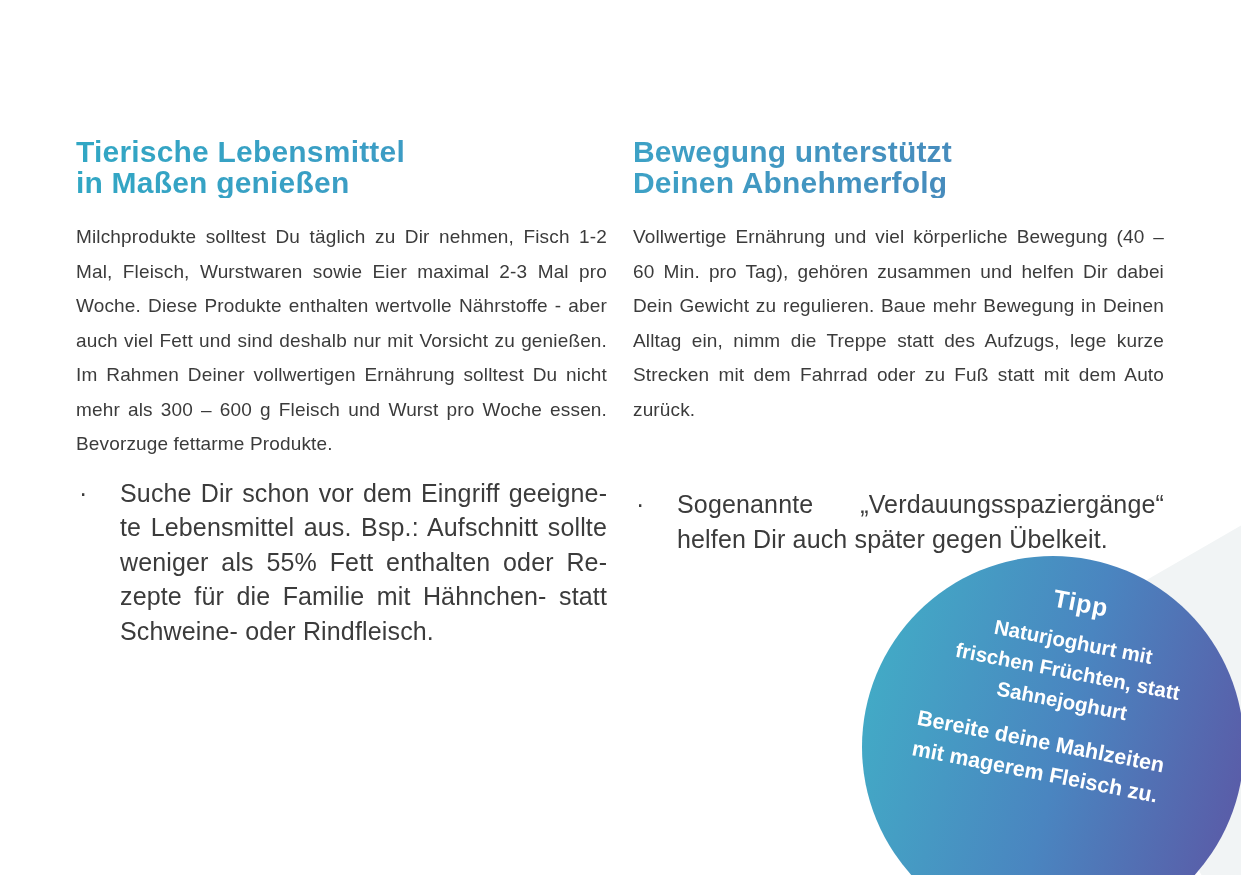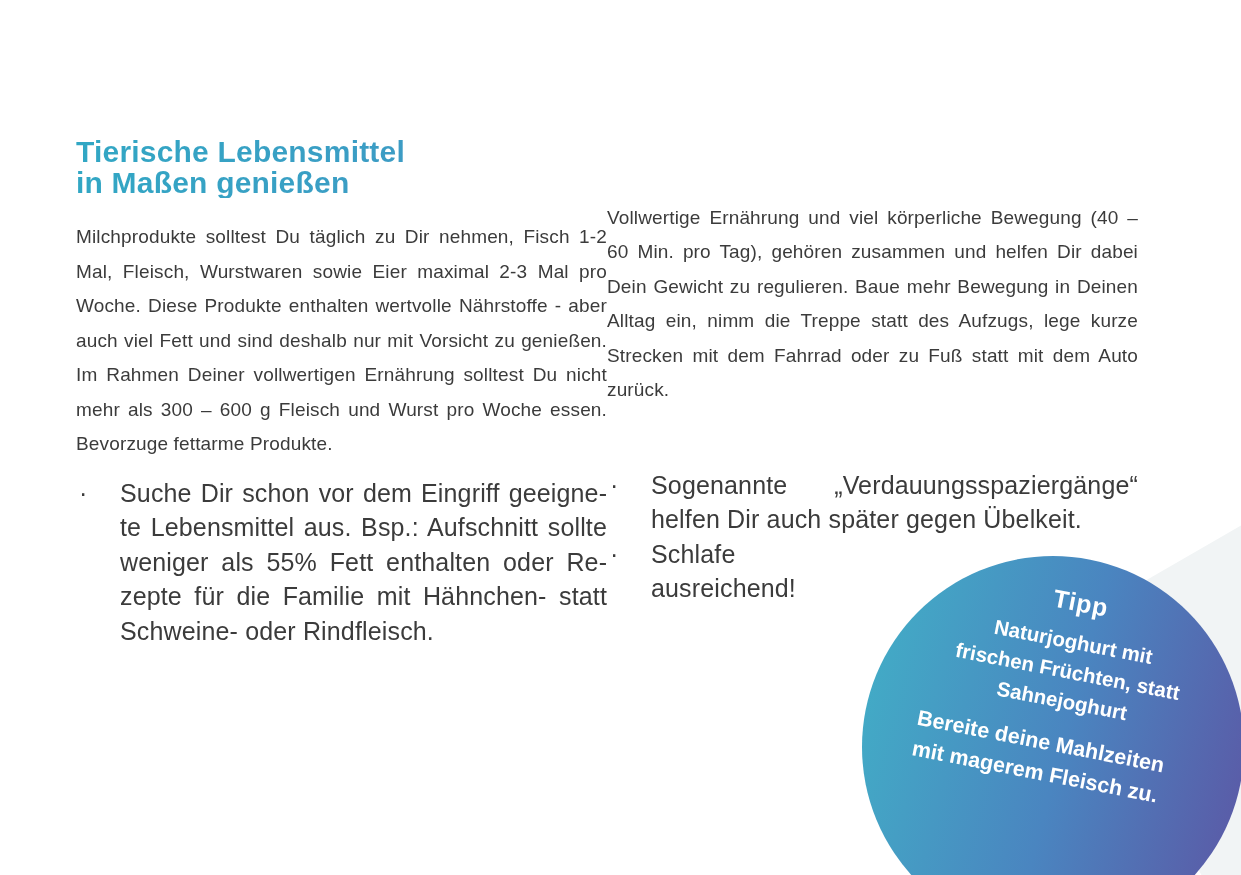--- a/index.html
+++ b/index.html
@@ -21,22 +21,22 @@
     transform: rotate(-30deg);
     transform-origin: 0 0;
     z-index: 1;
   }
 
   .columns {
     position: absolute;
     left: 0; top: 0; right: 0;
     padding: 136px 75px 0 76px;
     display: flex;
+    gap: 26px;
     z-index: 3;
-    align-items: center;
   }
   .col { width: 531px; flex: 0 0 531px; }
 
   h2.heading {
     margin: 0;
     font-size: 30px;
     line-height: 31px;
     font-weight: 700;
     letter-spacing: 0.2px;
     white-space: pre-line;
@@ -152,23 +152,23 @@
     <section class="col col-left">
       <h2 class="heading">Tierische Lebensmittel
 in Maßen genießen</h2>
       <p class="bodytext">Milchprodukte solltest Du täglich zu Dir neh­men, Fisch 1-2 Mal, Fleisch, Wurstwaren sowie Eier maximal 2-3 Mal pro Woche. Diese Produk­te enthalten wertvolle Nährstoffe - aber auch viel Fett und sind deshalb nur mit Vorsicht zu genießen. Im Rahmen Deiner vollwertigen Er­nährung solltest Du nicht mehr als 300 – 600 g Fleisch und Wurst pro Woche essen. Bevorzu­ge fettarme Produkte.</p>
       <ul class="bullets">
         <li class="justify">Suche Dir schon vor dem Eingriff geeigne­te Lebensmittel aus. Bsp.: Aufschnitt sollte weniger als 55% Fett enthalten oder Re­zepte für die Familie mit Hähnchen- statt Schweine- oder Rindfleisch.</li>
       </ul>
     </section>
 
     <section class="col col-right">
+      <h2 class="heading">Bewegung unterstützt
+Deinen Abnehmerfolg</h2>
       <p class="bodytext">Vollwertige Ernährung und viel körperliche Bewegung (40 – 60 Min. pro Tag), gehören zu­sammen und helfen Dir dabei Dein Gewicht zu regulieren. Baue mehr Bewegung in Deinen Alltag ein, nimm die Treppe statt des Aufzugs, lege kurze Strecken mit dem Fahrrad oder zu Fuß statt mit dem Auto zurück.</p>
       <ul class="bullets">
         <li class="justify">Sogenannte „Verdauungsspaziergänge“ helfen Dir auch später gegen Übelkeit.</li>
-        <li class="preline">Schlafe
-ausreichend!</li>
       </ul>
     </section>
 
   </div>
 
 </div>
 
 </body></html>

